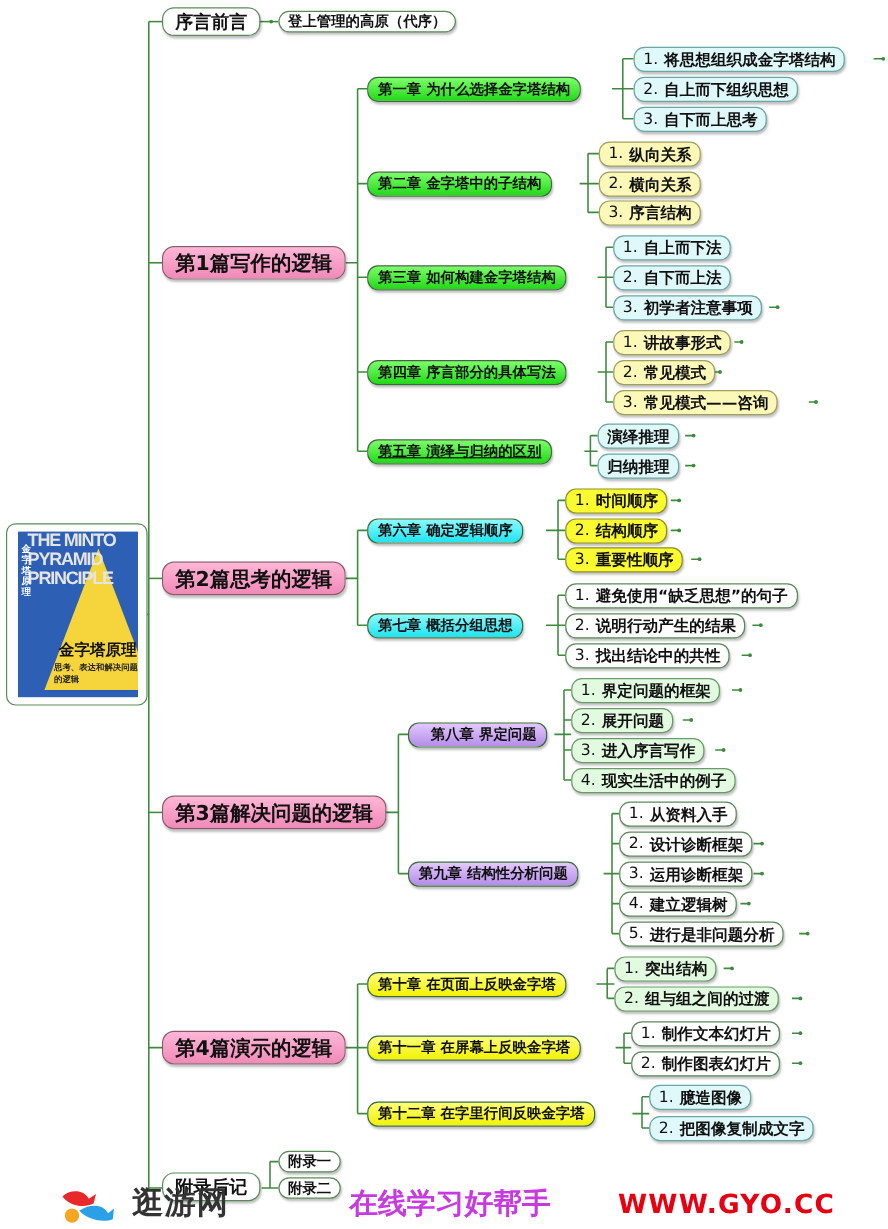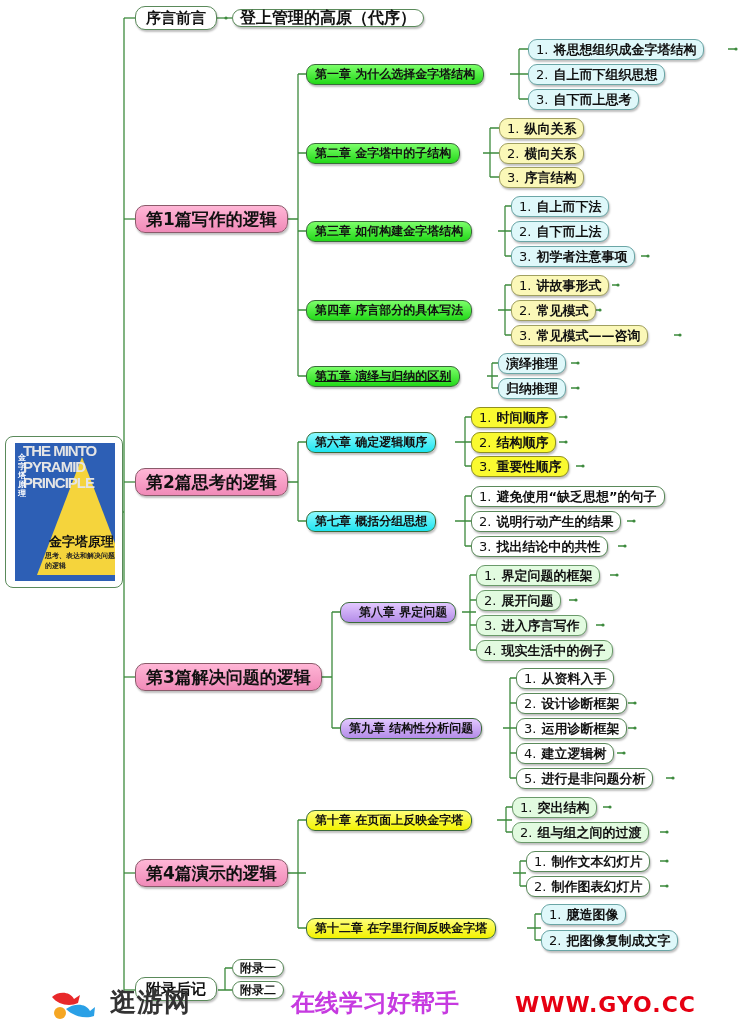--- a/index.html
+++ b/index.html
@@ -3,21 +3,21 @@
 <meta charset="utf-8">
 <style>
   html,body{margin:0;padding:0;background:#fff;}
   body{width:740px;height:1024px;position:relative;overflow:hidden;font-family:"DejaVu Sans","Liberation Sans",sans-serif;}
   .canvas{position:absolute;left:0;top:0;width:601px;height:1024px;}
   svg.lines{position:absolute;left:0;top:0;width:740px;height:1024px;}
   .node{position:absolute;box-sizing:border-box;white-space:nowrap;font-weight:bold;color:#111;
         border:1px solid #5a8a5a;border-radius:9px;display:flex;align-items:center;justify-content:center;
         box-shadow:1px 2px 2px rgba(0,0,0,0.25);}
   .n-top{background:#fff;font-size:15px;height:24px;padding:0 10px;border-radius:10px;}
-  .n-sub0{background:#fff;font-size:16px;height:18px;padding:0 7px;}
+  .n-sub0{background:#fff;font-size:12px;height:18px;padding:0 7px;}
   .n-part{background:linear-gradient(#ffb6d6,#f08ab8);font-size:17px;height:28px;padding:0 10px;border-radius:10px;border-color:#8a5a6a;}
   .n-ch{font-size:12px;height:21px;padding:0 8px;border-color:#3a6a3a;}
   .ch-green{background:linear-gradient(#7cff6a,#22d818);}
   .ch-cyan{background:linear-gradient(#8cfaff,#1ee4f0);}
   .ch-purple{background:linear-gradient(#e2c8ff,#b48ce8);}
   .ch-yellow{background:linear-gradient(#ffff7a,#f2f200);}
   .n-leaf{font-size:13px;height:21px;padding:0 7px;font-weight:bold;}
   .leaf-ltcyan{background:#dff8fa;border-color:#6aa6a6;}
   .leaf-ltyellow{background:#fbf8b8;border-color:#a0a060;}
   .leaf-yellow{background:#fafa30;border-color:#909020;}
@@ -171,20 +171,23 @@
   <div class="node n-ch ch-purple" style="left:340px;top:602px;padding-left:18px;">
       <span>第八章 界定问题</span>
     </div>
   <div class="node n-ch ch-purple" style="left:340px;top:718px;">
       <span>第九章 结构性分析问题</span>
     </div>
 
   <div class="node n-ch ch-yellow" style="left:306px;top:810px;">
       <span>第十章 在页面上反映金字塔</span>
     </div>
+  <div class="node n-ch ch-yellow" style="left:306px;top:863px;">
+      <span>第十一章 在屏幕上反映金字塔</span>
+    </div>
   <div class="node n-ch ch-yellow" style="left:306px;top:918px;">
       <span>第十二章 在字里行间反映金字塔</span>
     </div>
 
   <div id="leaves">
       <div class="node n-leaf leaf-ltcyan" style="left: 528px; top: 39px;">
         <span class="num">1.</span>
         <span>将思想组织成金字塔结构</span>
       </div>
       <div class="node n-leaf leaf-ltcyan" style="left: 528px; top: 64px;">

